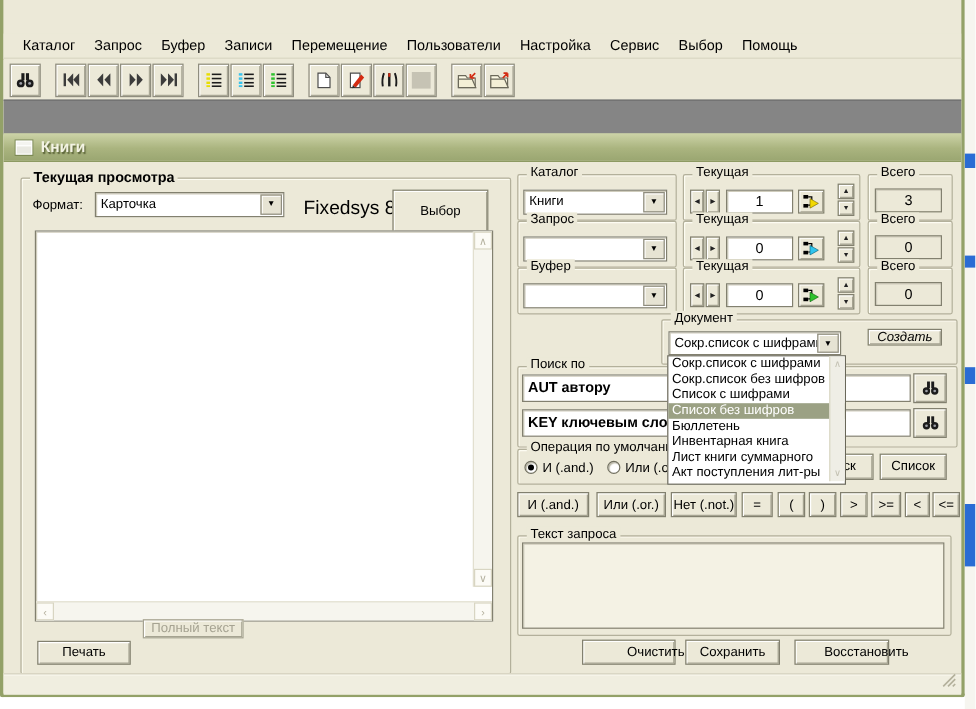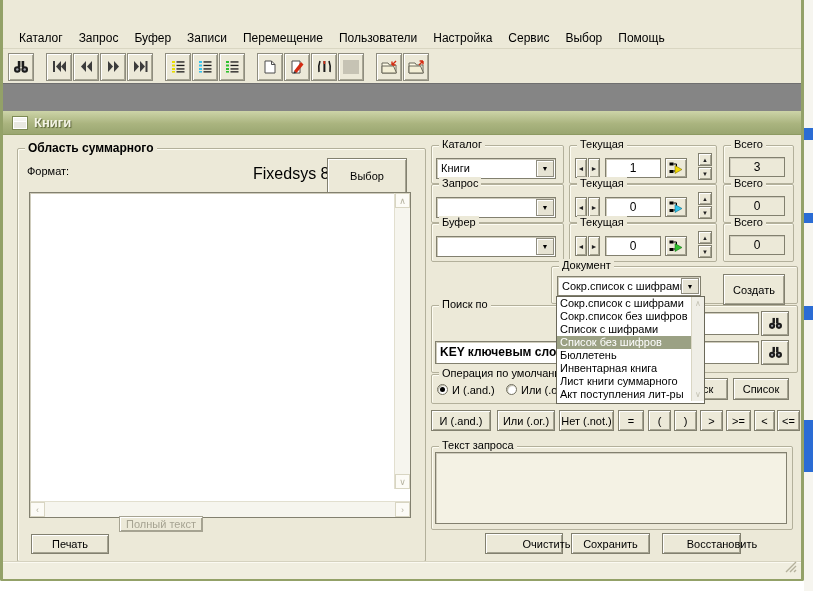--- a/index.html
+++ b/index.html
@@ -234,23 +234,27 @@
     <div class="child-band">
       <svg width="16" height="14" style="margin-left:9px;" viewBox="0 0 16 14">
         <rect x="0.5" y="0.5" width="15" height="13" fill="#ffffff" stroke="#7d8a55"></rect>
         <rect x="2" y="2" width="12" height="3" fill="#f4f4f0"></rect>
         <rect x="2" y="6" width="12" height="6" fill="#e9e9e2"></rect>
       </svg>
       <span class="child-title">Книги</span>
     </div>
 
     <div class="grp" style="left:14px;top:148px;width:407px;height:412px;">
-      <span class="grp-lbl" style="font-weight:bold;font-size:12px;">Область суммарного</span>
+      <span class="grp-lbl" style="font-weight:bold;font-size:12px;">Текущая просмотра</span>
     </div>
     <span class="lbl11" style="left:24px;top:165px;">Формат:</span>
+    <div class="sunk combo" style="left:76px;top:160px;width:158px;height:21px;">
+      <span class="val">Карточка</span>
+      <span class="drop-btn">▼</span>
+    </div>
     <span class="lbl11" style="left:250px;top:165px;font-size:16px;">Fixedsys 8</span>
     <div class="btn" style="left:324px;top:158px;width:80px;height:36px;">Выбор</div>
 
     <div class="sunk" style="left:26px;top:192px;width:382px;height:326px;">
 
       <div class="sb-track-v" style="right:0;top:0;width:15px;height:296px;">
         <div class="sb-btn" style="left:0;top:0;width:15px;height:15px;">∧</div>
         <div class="sb-btn" style="left:0;bottom:0;width:15px;height:15px;">∨</div>
       </div>
 
@@ -346,25 +350,26 @@
     </div>
     <div class="sunk" style="left:726px;top:235px;width:56px;height:20px;background:#ece9d8;font-size:12px;text-align:center;line-height:18px;">0</div>
 
     <div class="grp" style="left:548px;top:266px;width:245px;height:36px;">
       <span class="grp-lbl">Документ</span>
     </div>
     <div class="sunk combo" style="left:554px;top:276px;width:144px;height:20px;">
       <span class="val">Сокр.список с шифрами</span>
       <span class="drop-btn">▼</span>
     </div>
-    <div class="btn" style="left:720px;top:274px;width:62px;height:31px;">Создать</div>
+    <div class="btn" style="left:720px;top:274px;width:62px;height:14px;font-style:italic;">Создать</div>
 
     <div class="grp" style="left:428px;top:305px;width:365px;height:66px;">
       <span class="grp-lbl">Поиск по</span>
     </div>
+    <div class="sunk" style="left:432px;top:312px;width:210px;height:23px;font-weight:bold;font-size:12px;line-height:21px;padding-left:4px;">AUT  автору</div>
     <div class="sunk" style="left:644px;top:312px;width:112px;height:23px;"></div>
     <div class="btn" style="left:758px;top:311px;width:28px;height:25px;">
       <svg width="15" height="13" viewBox="0 0 16 14">
         <circle cx="4.3" cy="9.5" r="3.3" fill="#1c1c1c"></circle>
           <circle cx="11.7" cy="9.5" r="3.3" fill="#1c1c1c"></circle>
         <rect x="4.8" y="1" width="2.6" height="6" fill="#1c1c1c"></rect>
           <rect x="8.6" y="1" width="2.6" height="6" fill="#1c1c1c"></rect>
         <circle cx="4.3" cy="9.5" r="1.2" fill="#9ea0a8"></circle>
           <circle cx="11.7" cy="9.5" r="1.2" fill="#9ea0a8"></circle>
       </svg>

